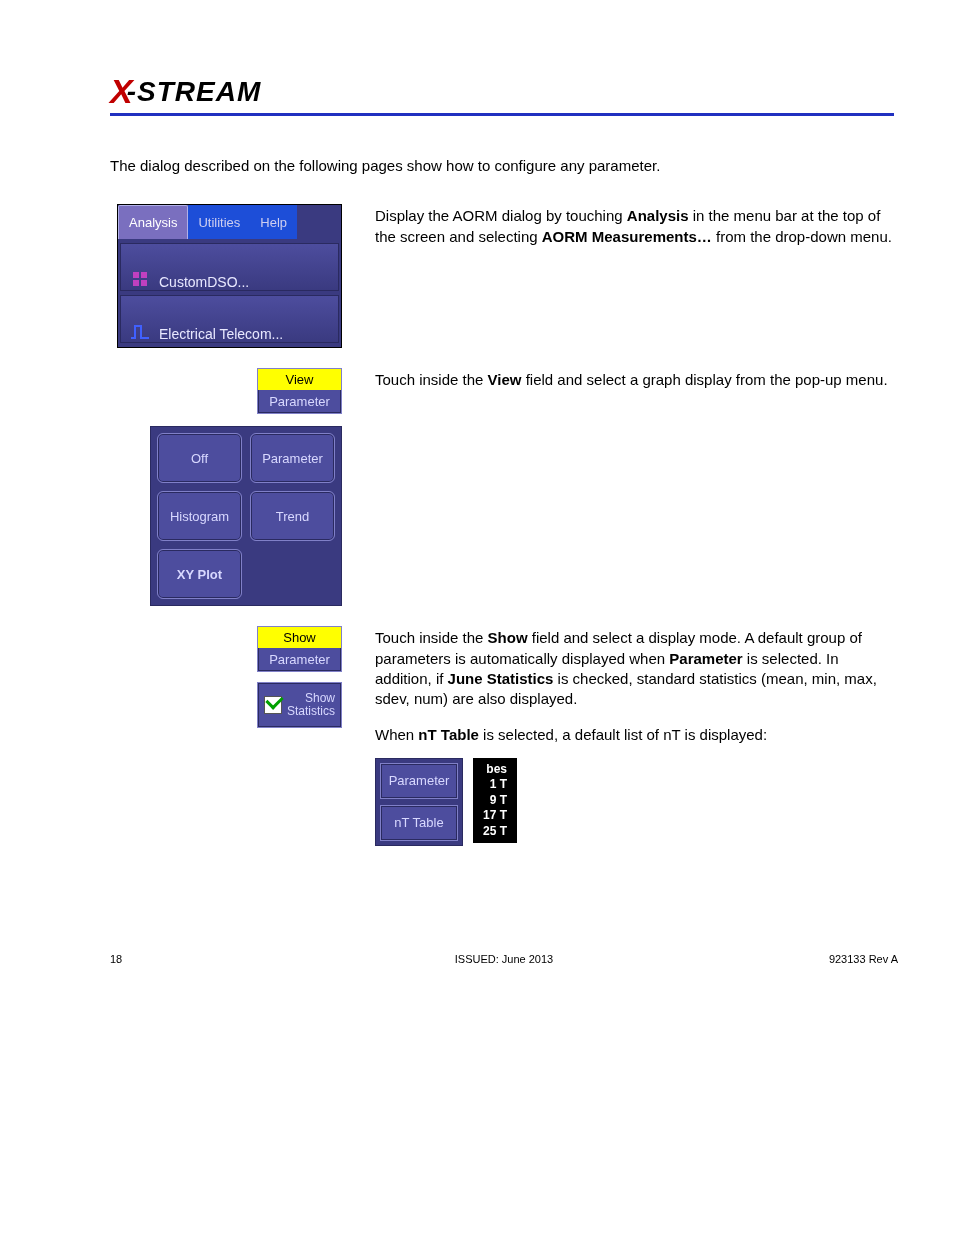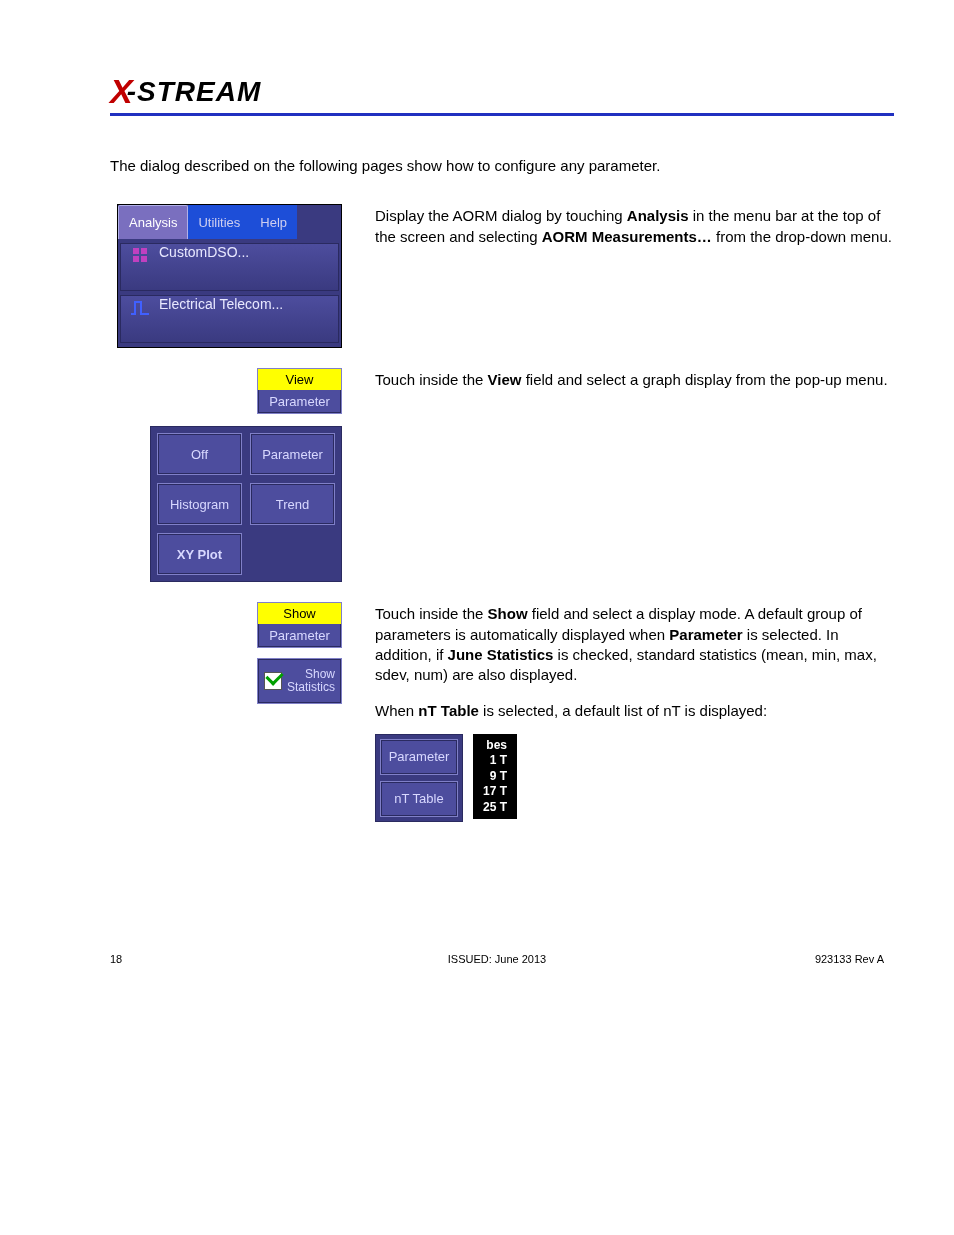--- a/index.html
+++ b/index.html
@@ -91,21 +91,21 @@
   }
   .tab.active {
     background: #7a6fbf;
     color: #fff;
     border: 1px solid #b0b0e8;
     border-bottom: none;
     border-radius: 2px 2px 0 0;
   }
   .menu-item {
     display: flex;
-    align-items: flex-start;
+    align-items: flex-end;
     gap: 8px;
     height: 48px;
     margin: 4px 2px;
     padding: 0 8px;
     background: linear-gradient(#4d4d9e, #3a3a80);
     border: 1px solid #2a2a60;
     color: #e8e8ff;
     font-size: 14px;
     box-sizing: border-box;
   }
@@ -152,21 +152,22 @@
   }
   .grid2 {
     display: grid;
     grid-template-columns: 85px 85px;
     gap: 8px;
     background: #3a3a80;
     padding: 6px;
     border: 1px solid #2a2a60;
   }
   .grid2 .softbtn {
-    height: 42px;
+    height: 50px;
+    border-radius: 6px;
   }
   .grid2 .softbtn.single { grid-column: span 1; font-weight: bold; }
   .grid2 .placeholder { visibility: hidden; }
 
   .show-col {
     display: flex;
     flex-direction: column;
     gap: 10px;
     align-items: flex-end;
   }
@@ -232,21 +233,21 @@
     font-size: 12px;
     padding: 4px 10px;
     box-sizing: border-box;
     text-align: right;
   }
   .nt-right div { line-height: 1.3; }
 
   .footer {
     position: absolute;
     left: 110px;
-    right: 70px;
+    right: 56px;
     bottom: 270px;
     display: flex;
     justify-content: flex-start;
     font-size: 11px;
     color: #000;
   }
   .footer .center {
     position: absolute;
     left: 0; right: 0;
     text-align: center;

